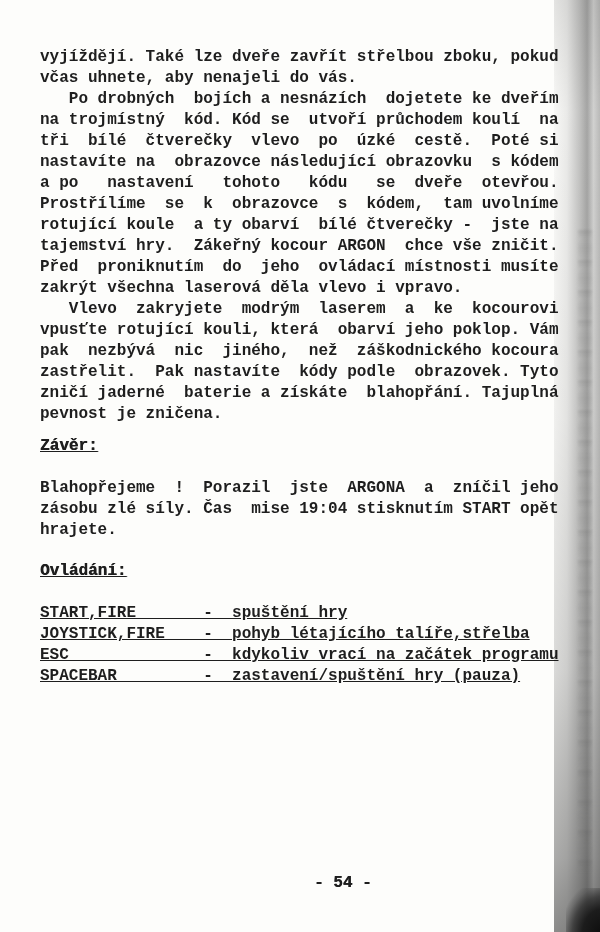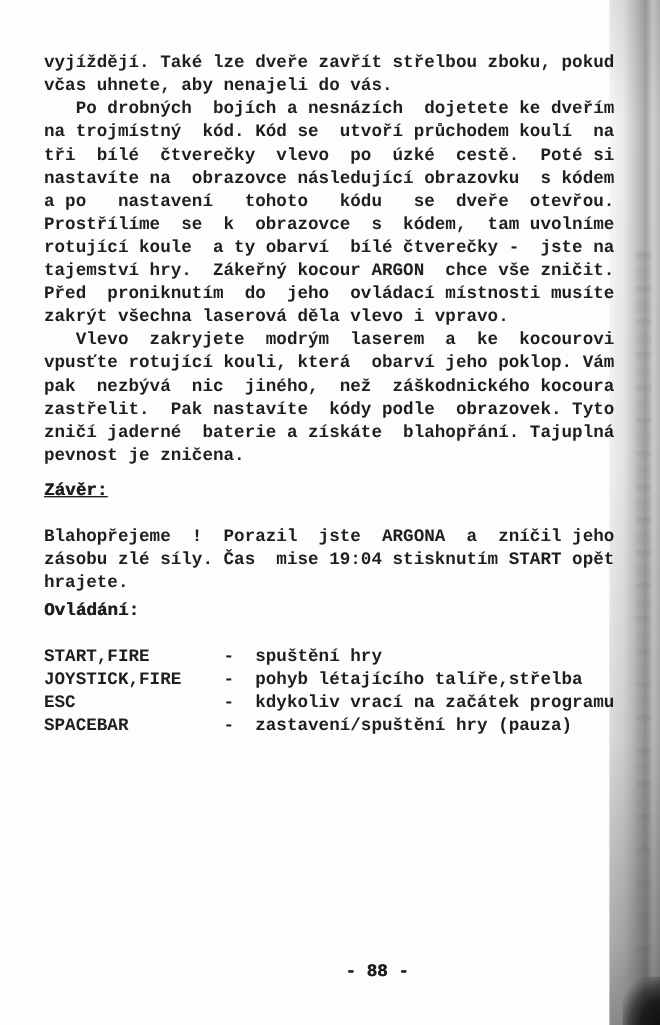--- a/index.html
+++ b/index.html
@@ -23,22 +23,22 @@
     line-height:21px;
     white-space:pre;
     letter-spacing:0px;
   }
   .line { white-space:pre; }
   .block.heading .line {
     text-shadow:0.45px 0 0 currentColor; 
   }
   .block[data-name="zaver-heading"]     { margin-top:11px;text-decoration:underline; }
   .block[data-name="conclusion-paragraph"] { margin-top:21px; }
-  .block[data-name="ovladani-heading"]  { margin-top:4px; }
-  .block[data-name="controls-table"]    { margin-top:21px; }
+  .block[data-name="ovladani-heading"]  { margin-top:20px;text-decoration:underline; }
+  .block[data-name="controls-table"]    { margin-top:21px;text-decoration:underline; }
 
   
   .page-number {
     position:absolute;
     left:314px; top:874px;
     color:#1e1e1e;
     font-size:16px; font-weight:700;
     white-space:pre;
     text-shadow:0.4px 0 0 currentColor;
   }
@@ -78,19 +78,19 @@
       rgba(70,70,70,0.35) 72%, rgba(90,90,90,0) 82%);
   }
 </style>
 </head>
 <body>
 
 <div class="page" data-name="scanned-page">
 
   <div class="text-column" data-name="text-column"><div class="block body" data-name="main-text"><div class="line" data-name="text-line">vyjíždějí. Také lze dveře zavřít střelbou zboku, pokud</div><div class="line" data-name="text-line">včas uhnete, aby nenajeli do vás.</div><div class="line" data-name="text-line">   Po drobných  bojích a nesnázích  dojetete ke dveřím</div><div class="line" data-name="text-line">na trojmístný  kód. Kód se  utvoří průchodem koulí  na</div><div class="line" data-name="text-line">tři  bílé  čtverečky  vlevo  po  úzké  cestě.  Poté si</div><div class="line" data-name="text-line">nastavíte na  obrazovce následující obrazovku  s kódem</div><div class="line" data-name="text-line">a po   nastavení   tohoto   kódu   se  dveře  otevřou.</div><div class="line" data-name="text-line">Prostřílíme  se  k  obrazovce  s  kódem,  tam uvolníme</div><div class="line" data-name="text-line">rotující koule  a ty obarví  bílé čtverečky -  jste na</div><div class="line" data-name="text-line">tajemství hry.  Zákeřný kocour ARGON  chce vše zničit.</div><div class="line" data-name="text-line">Před  proniknutím  do  jeho  ovládací místnosti musíte</div><div class="line" data-name="text-line">zakrýt všechna laserová děla vlevo i vpravo.</div><div class="line" data-name="text-line">   Vlevo  zakryjete  modrým  laserem  a  ke  kocourovi</div><div class="line" data-name="text-line">vpusťte rotující kouli, která  obarví jeho poklop. Vám</div><div class="line" data-name="text-line">pak  nezbývá  nic  jiného,  než  záškodnického kocoura</div><div class="line" data-name="text-line">zastřelit.  Pak nastavíte  kódy podle  obrazovek. Tyto</div><div class="line" data-name="text-line">zničí jaderné  baterie a získáte  blahopřání. Tajuplná</div><div class="line" data-name="text-line">pevnost je zničena.</div></div><div class="block heading" data-name="zaver-heading"><div class="line" data-name="section-heading">Závěr:</div></div><div class="block body" data-name="conclusion-paragraph"><div class="line" data-name="text-line">Blahopřejeme  !  Porazil  jste  ARGONA  a  zníčil jeho</div><div class="line" data-name="text-line">zásobu zlé síly. Čas  mise 19:04 stisknutím START opět</div><div class="line" data-name="text-line">hrajete.</div></div><div class="block heading" data-name="ovladani-heading"><div class="line" data-name="section-heading">Ovládání:</div></div><div class="block body" data-name="controls-table"><div class="line" data-name="text-line">START,FIRE       -  spuštění hry</div><div class="line" data-name="text-line">JOYSTICK,FIRE    -  pohyb létajícího talíře,střelba</div><div class="line" data-name="text-line">ESC              -  kdykoliv vrací na začátek programu</div><div class="line" data-name="text-line">SPACEBAR         -  zastavení/spuštění hry (pauza)</div></div></div>
 
-  <div class="page-number" data-name="page-number">- 88 -</div>
+  <div class="page-number" data-name="page-number">- 54 -</div>
 
   <div class="scan-shadow-right" data-name="scan-gutter-shadow"></div>
   <div class="scan-smudge" data-name="scan-bleedthrough-smudge"></div>
   <div class="scan-corner-blob" data-name="scan-corner-ink-blob"></div>
 
 </div>
 
 </body></html>

